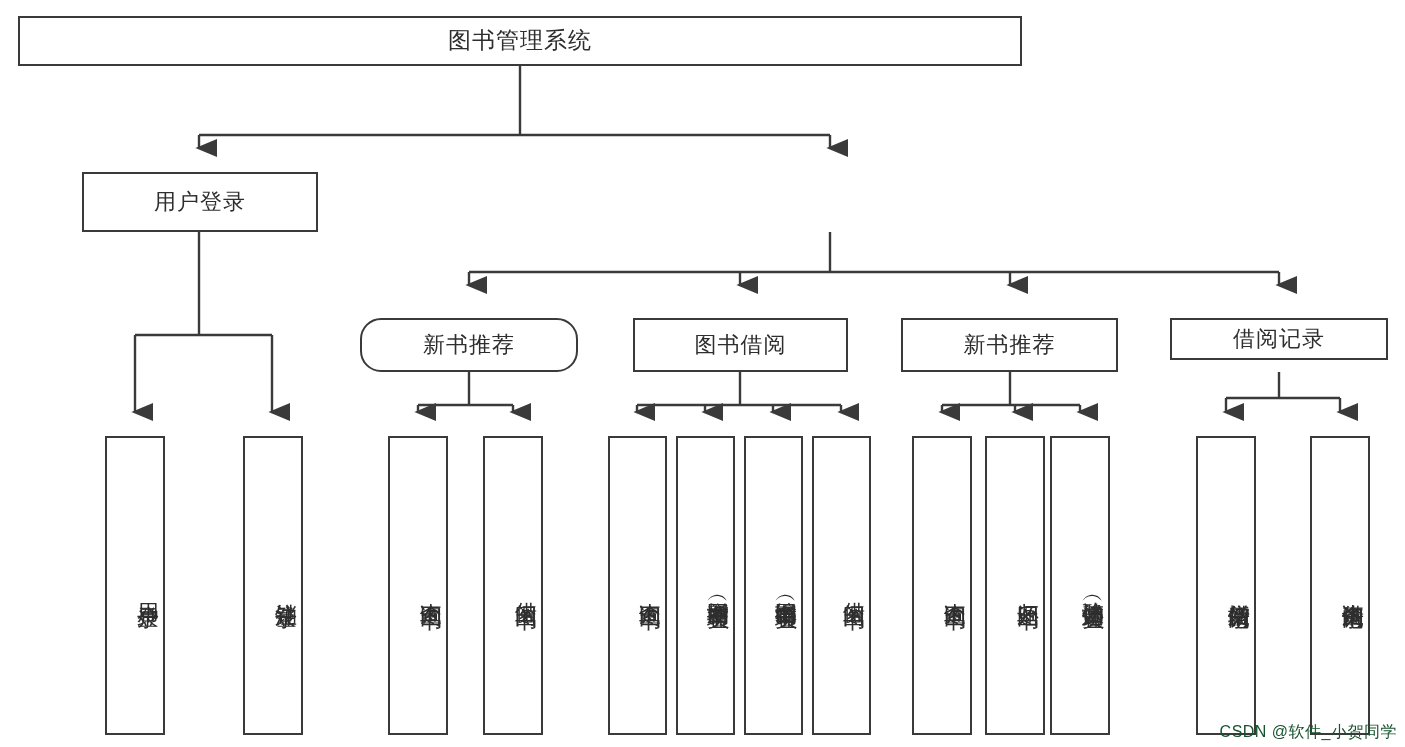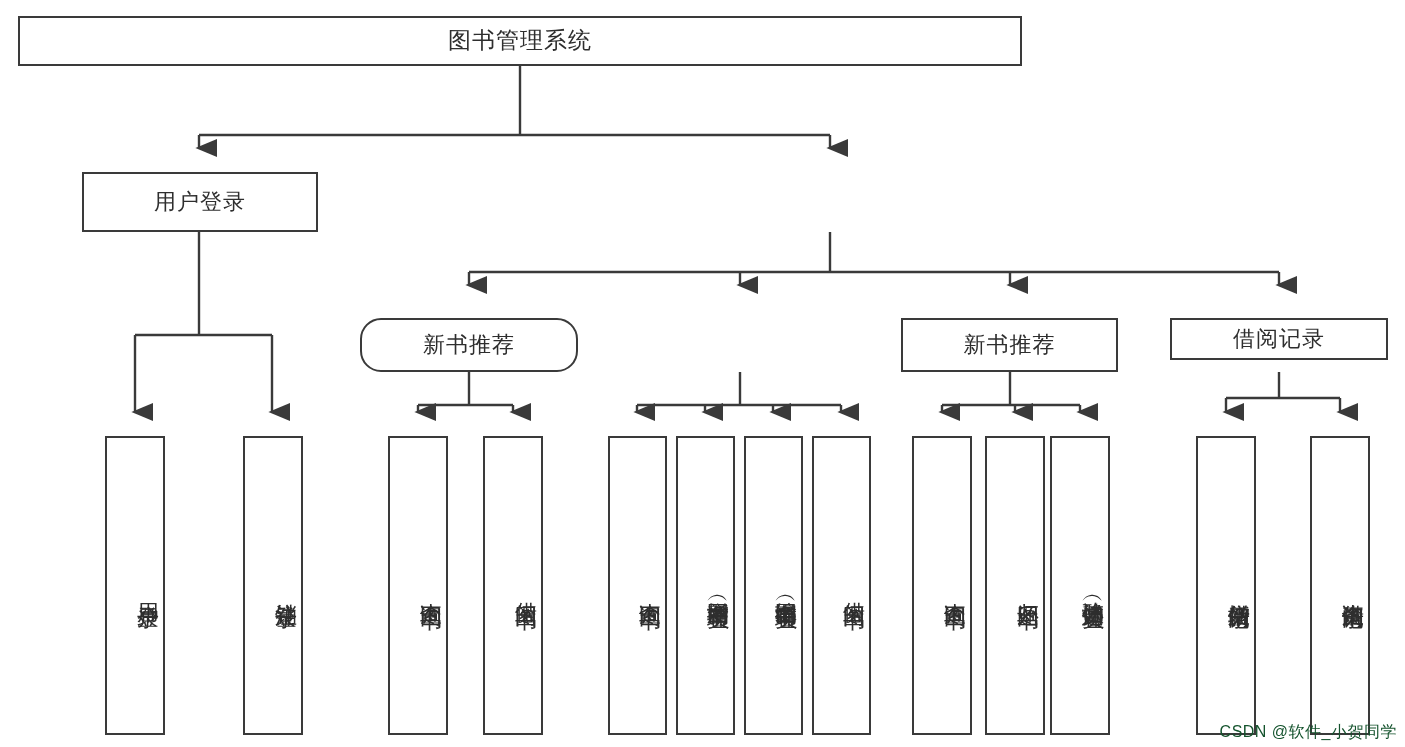--- a/index.html
+++ b/index.html
@@ -128,20 +128,21 @@
     </g>
   </svg>
 
   <div class="node horiz" id="root-node" style="left:18px; top:16px; width:1004px; height:50px;">图书管理系统</div>
 
   <div class="node horiz" style="left:82px; top:172px; width:236px; height:60px;">用户登录</div>
 
 
   <div class="node horiz" style="left:360px; top:318px; width:218px; height:54px;border-radius:21px;">新书推荐</div>
 
+  <div class="node horiz" style="left:633px; top:318px; width:215px; height:54px;">图书借阅</div>
 
   <div class="node horiz" style="left:901px; top:318px; width:217px; height:54px;">新书推荐</div>
 
   <div class="node horiz" style="left:1170px; top:318px; width:218px; height:42px;">借阅记录</div>
 
   <div class="node vert" style="left:105px; top:436px; width:60px; height:299px;">用户登录</div>
 
   <div class="node vert" style="left:243px; top:436px; width:60px; height:299px;">注销登录</div>
 
   <div class="node vert" style="left:388px; top:436px; width:60px; height:299px;">查询图书</div>

